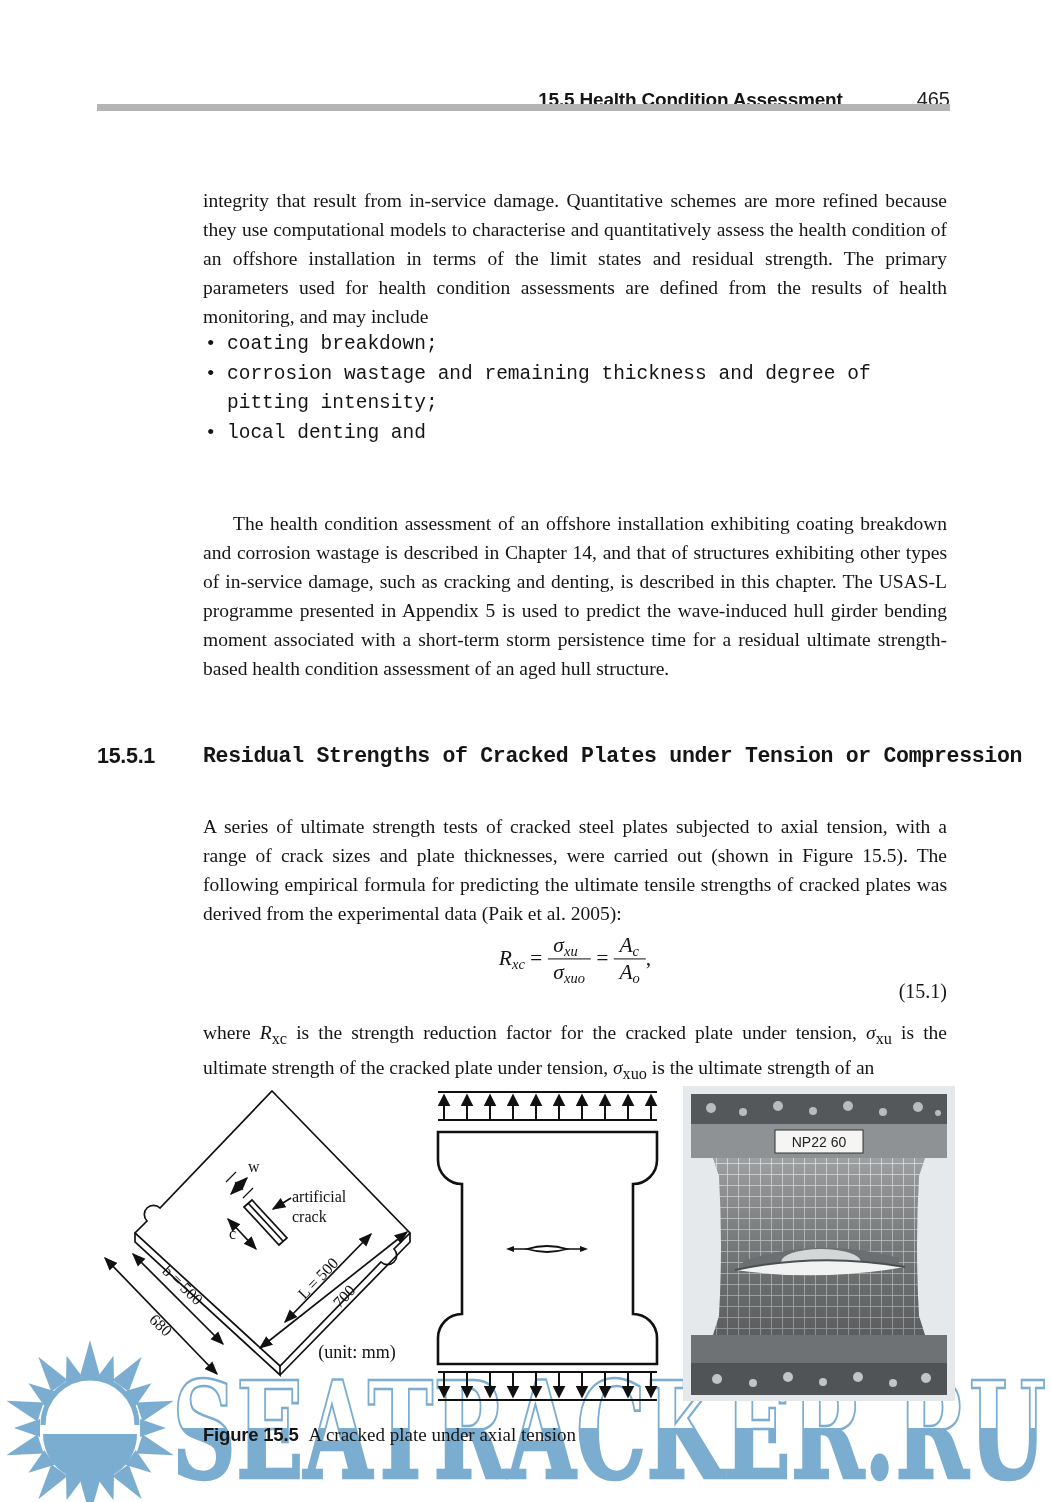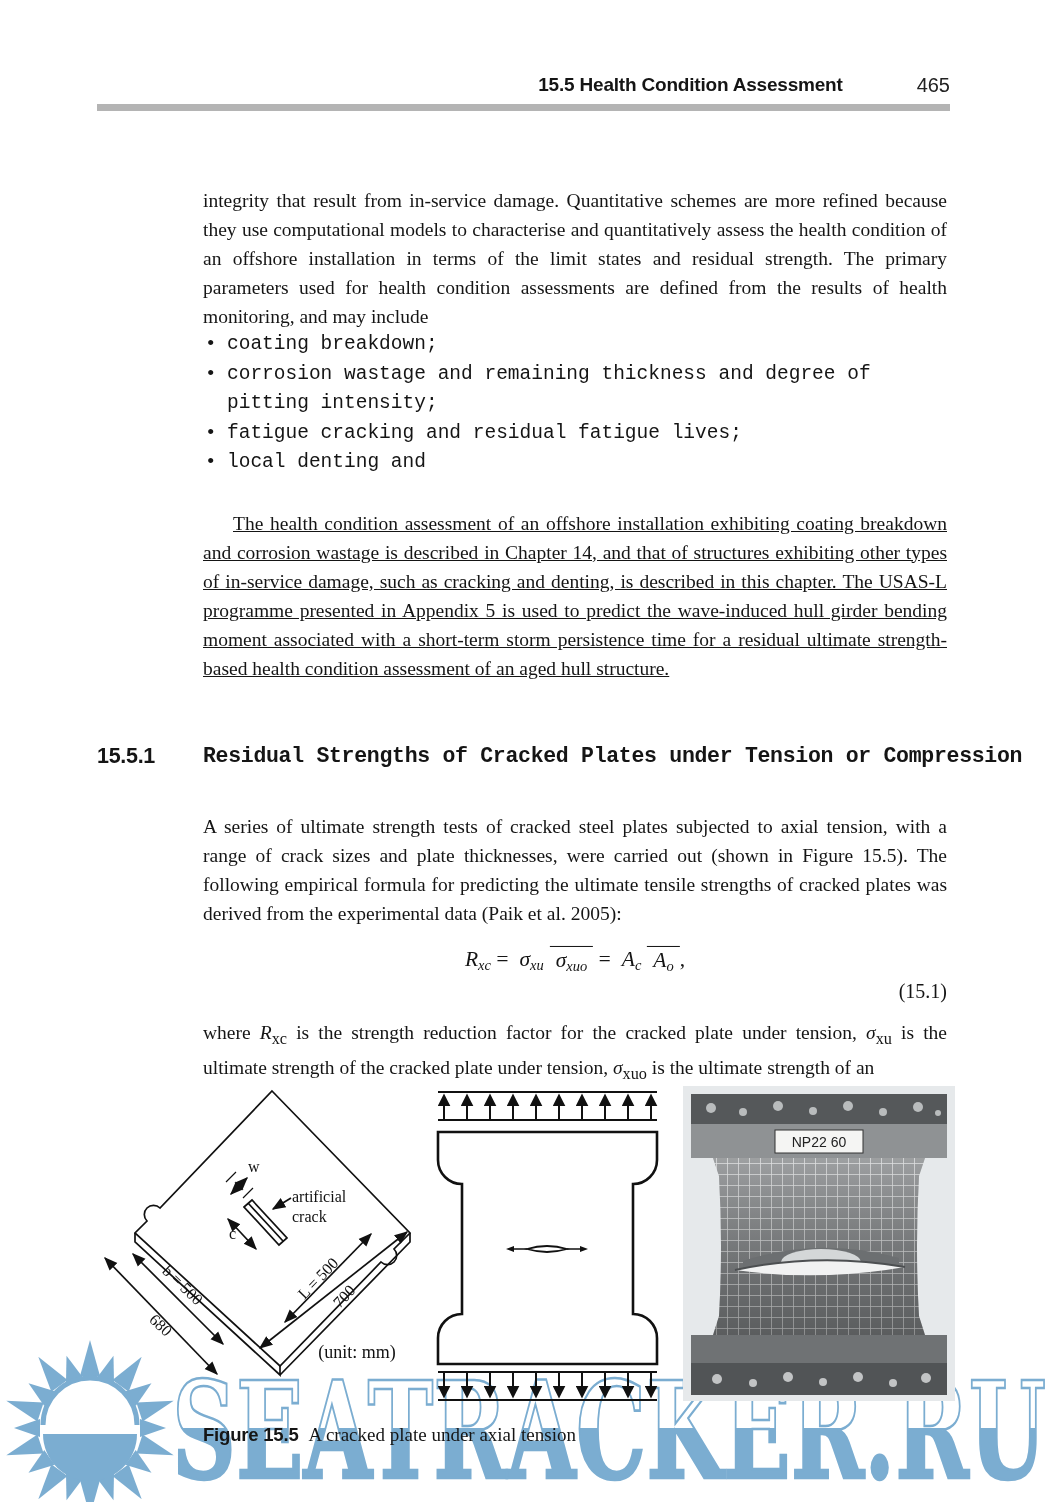--- a/index.html
+++ b/index.html
@@ -2,52 +2,52 @@
 <html><head>
 <meta charset="utf-8">
 <style>
   html,body{margin:0;padding:0;background:#ffffff;}
   .page{position:relative;width:1051px;height:1502px;background:#ffffff;overflow:hidden;
         font-family:"Liberation Serif",serif;color:#151515;}
   .wm-layer{position:absolute;inset:0;z-index:0;padding-left:48px;}
   .content{position:absolute;inset:0;z-index:1;}
 
   
-  .header-row{position:absolute;left:97px;top:74px;width:853px;display:flex;
-              justify-content:flex-end;align-items:flex-start;gap:74px;
+  .header-row{position:absolute;left:97px;top:88px;width:853px;display:flex;
+              justify-content:flex-end;align-items:center;gap:74px;
               font-family:"Liberation Sans",sans-serif;}
   .header-title{font-weight:bold;font-size:19px;letter-spacing:-0.2px;}
   .header-page{font-size:20px;font-weight:normal;color:#222;}
   .rule{position:absolute;left:97px;top:104px;width:853px;height:7px;background:#b4b4b4;}
 
   
   .para{position:absolute;left:203px;width:744px;font-size:19.5px;line-height:29px;
         text-align:justify;}
   .p1{top:166px;}
-  .p2{top:489px;text-indent:30px;text-decoration:underline;}
+  .p2{top:489px;text-indent:30px;}
   .p3{top:792px;}
   .p4{top:998px;}
   .bullets{position:absolute;left:203px;top:330px;width:744px;margin:0;padding:0;list-style:none;
            font-size:19.5px;line-height:29.5px;font-family:Liberation Mono, monospace;}
   .bullets li{padding-left:24px;position:relative;}
   .bullets li::before{content:"\2022";position:absolute;left:2px;top:0;font-size:19px;}
 
   
   .sec-head{position:absolute;left:0;top:744px;width:1051px;
             font-family:"Liberation Sans",sans-serif;font-weight:bold;font-size:21.5px;
             letter-spacing:-0.3px;}
   .sec-num{position:absolute;left:97px;}
   .sec-title{position:absolute;left:203px;font-family:Liberation Mono, monospace;}
 
   
   .equation{position:absolute;left:203px;top:922px;width:744px;height:74px;}
   .eq-body{position:absolute;left:50%;top:50%;transform:translate(-50%,-50%);
            display:flex;align-items:center;gap:4px;font-size:21.5px;font-style:italic;}
   .eq-sub{font-size:14.5px;font-style:italic;position:relative;top:4px;}
-  .frac{display:inline-flex;flex-direction:row;align-items:center;line-height:1.12;}
+  .frac{display:inline-flex;flex-direction:column;align-items:flex-start;line-height:1.12;}
   .frac .den{border-top:1.6px solid #111;padding:1px 6px 0 6px;}
   .frac .num{padding:0 6px 1px 6px;}
   .eq-comma{font-style:normal;margin-left:-4px;}
   .eq-number{position:absolute;right:0;top:50%;transform:translateY(-50%);
              font-size:20px;font-style:normal;margin-top:32px;}
 
   
   .panel{position:absolute;}
   .panel svg{display:block;}
   #panel1{left:95px;top:1086px;}
@@ -113,21 +113,20 @@
       <span class="header-title">15.5 Health Condition Assessment</span>
       <span class="header-page">465</span>
     </div>
     <div class="rule"></div>
 
     <p class="para p1">integrity that result from in-service damage. Quantitative schemes are more refined because they use computational models to characterise and quantitatively assess the health condition of an offshore installation in terms of the limit states and residual strength. The primary parameters used for health condition assessments are defined from the results of health monitoring, and may include</p>
 
     <ul class="bullets">
       <li>coating breakdown;</li>
       <li>corrosion wastage and remaining thickness and degree of pitting intensity;</li>
-      <li>fatigue cracking and residual fatigue lives;</li>
       <li>local denting and</li>
     </ul>
 
     <p class="para p2">The health condition assessment of an offshore installation exhibiting coating breakdown and corrosion wastage is described in Chapter 14, and that of structures exhibiting other types of in-service damage, such as cracking and denting, is described in this chapter. The USAS-L programme presented in Appendix 5 is used to predict the wave-induced hull girder bending moment associated with a short-term storm persistence time for a residual ultimate strength-based health condition assessment of an aged hull structure.</p>
 
     <div class="sec-head">
       <span class="sec-num">15.5.1</span>
       <span class="sec-title">Residual Strengths of Cracked Plates under Tension or Compression</span>
     </div>
 

